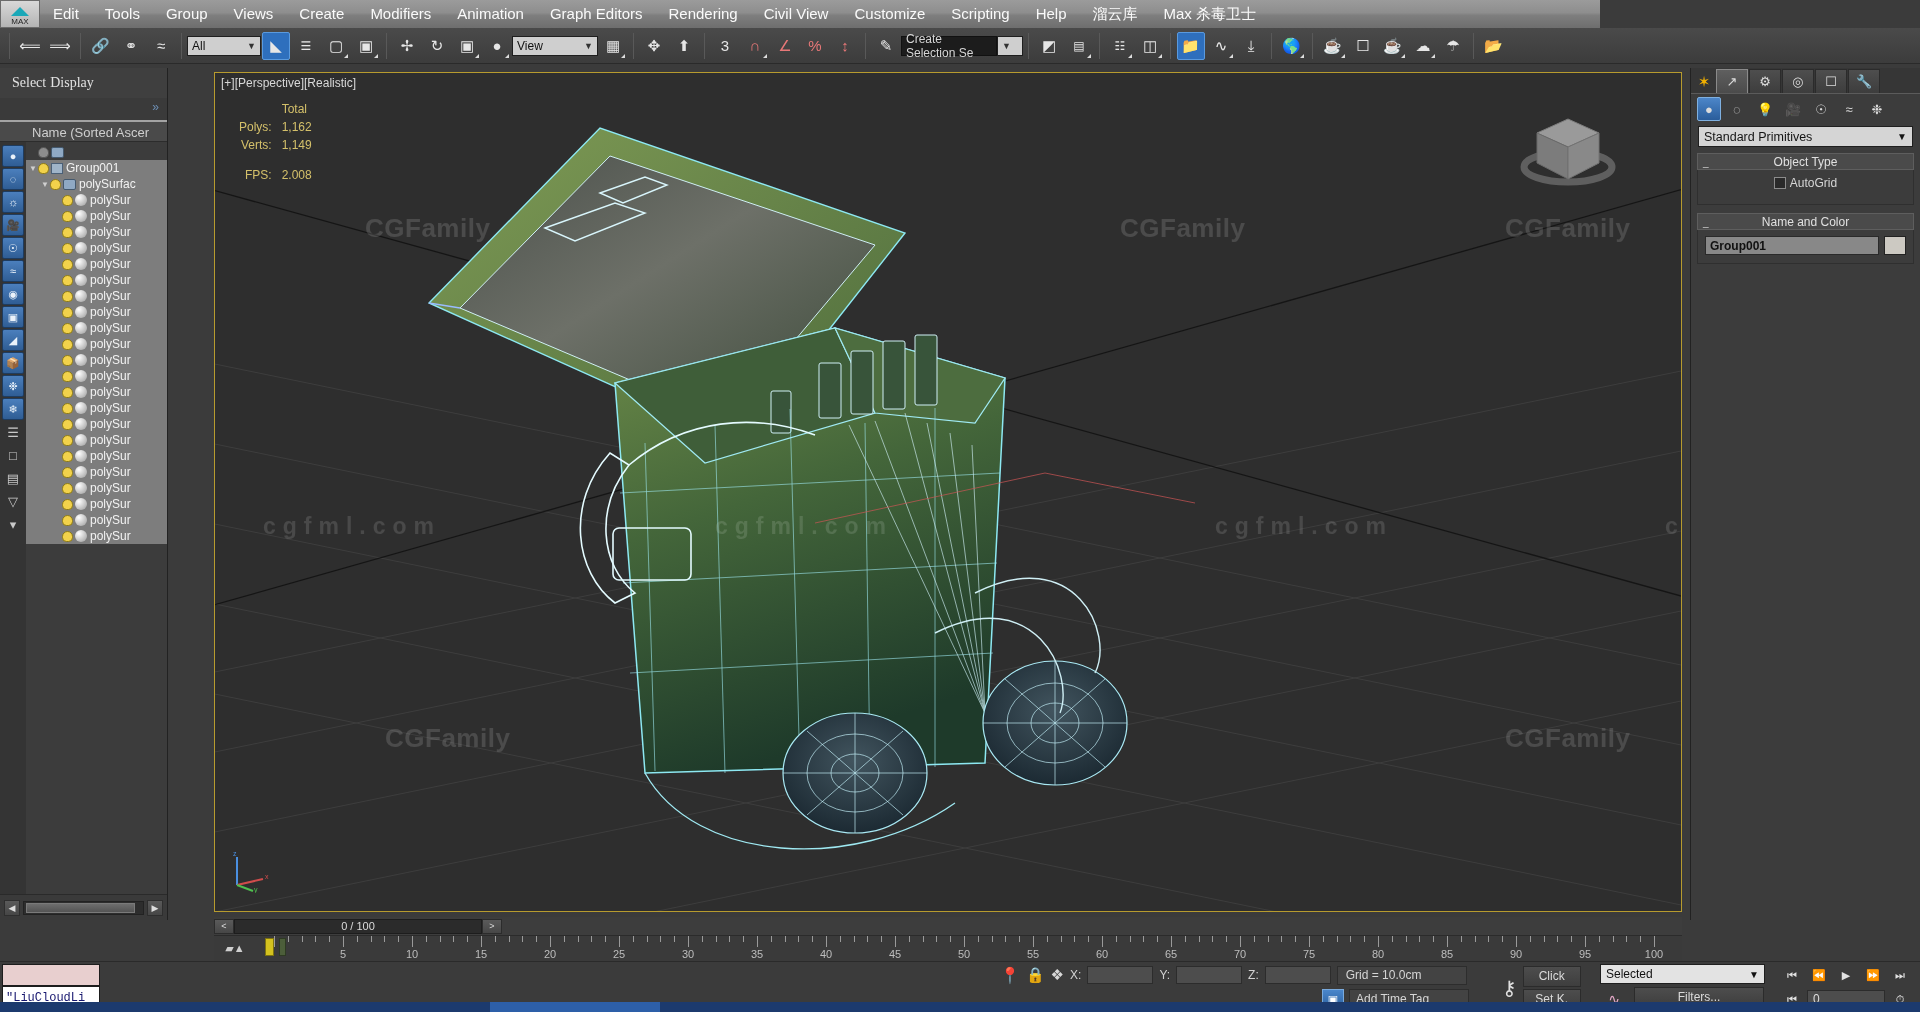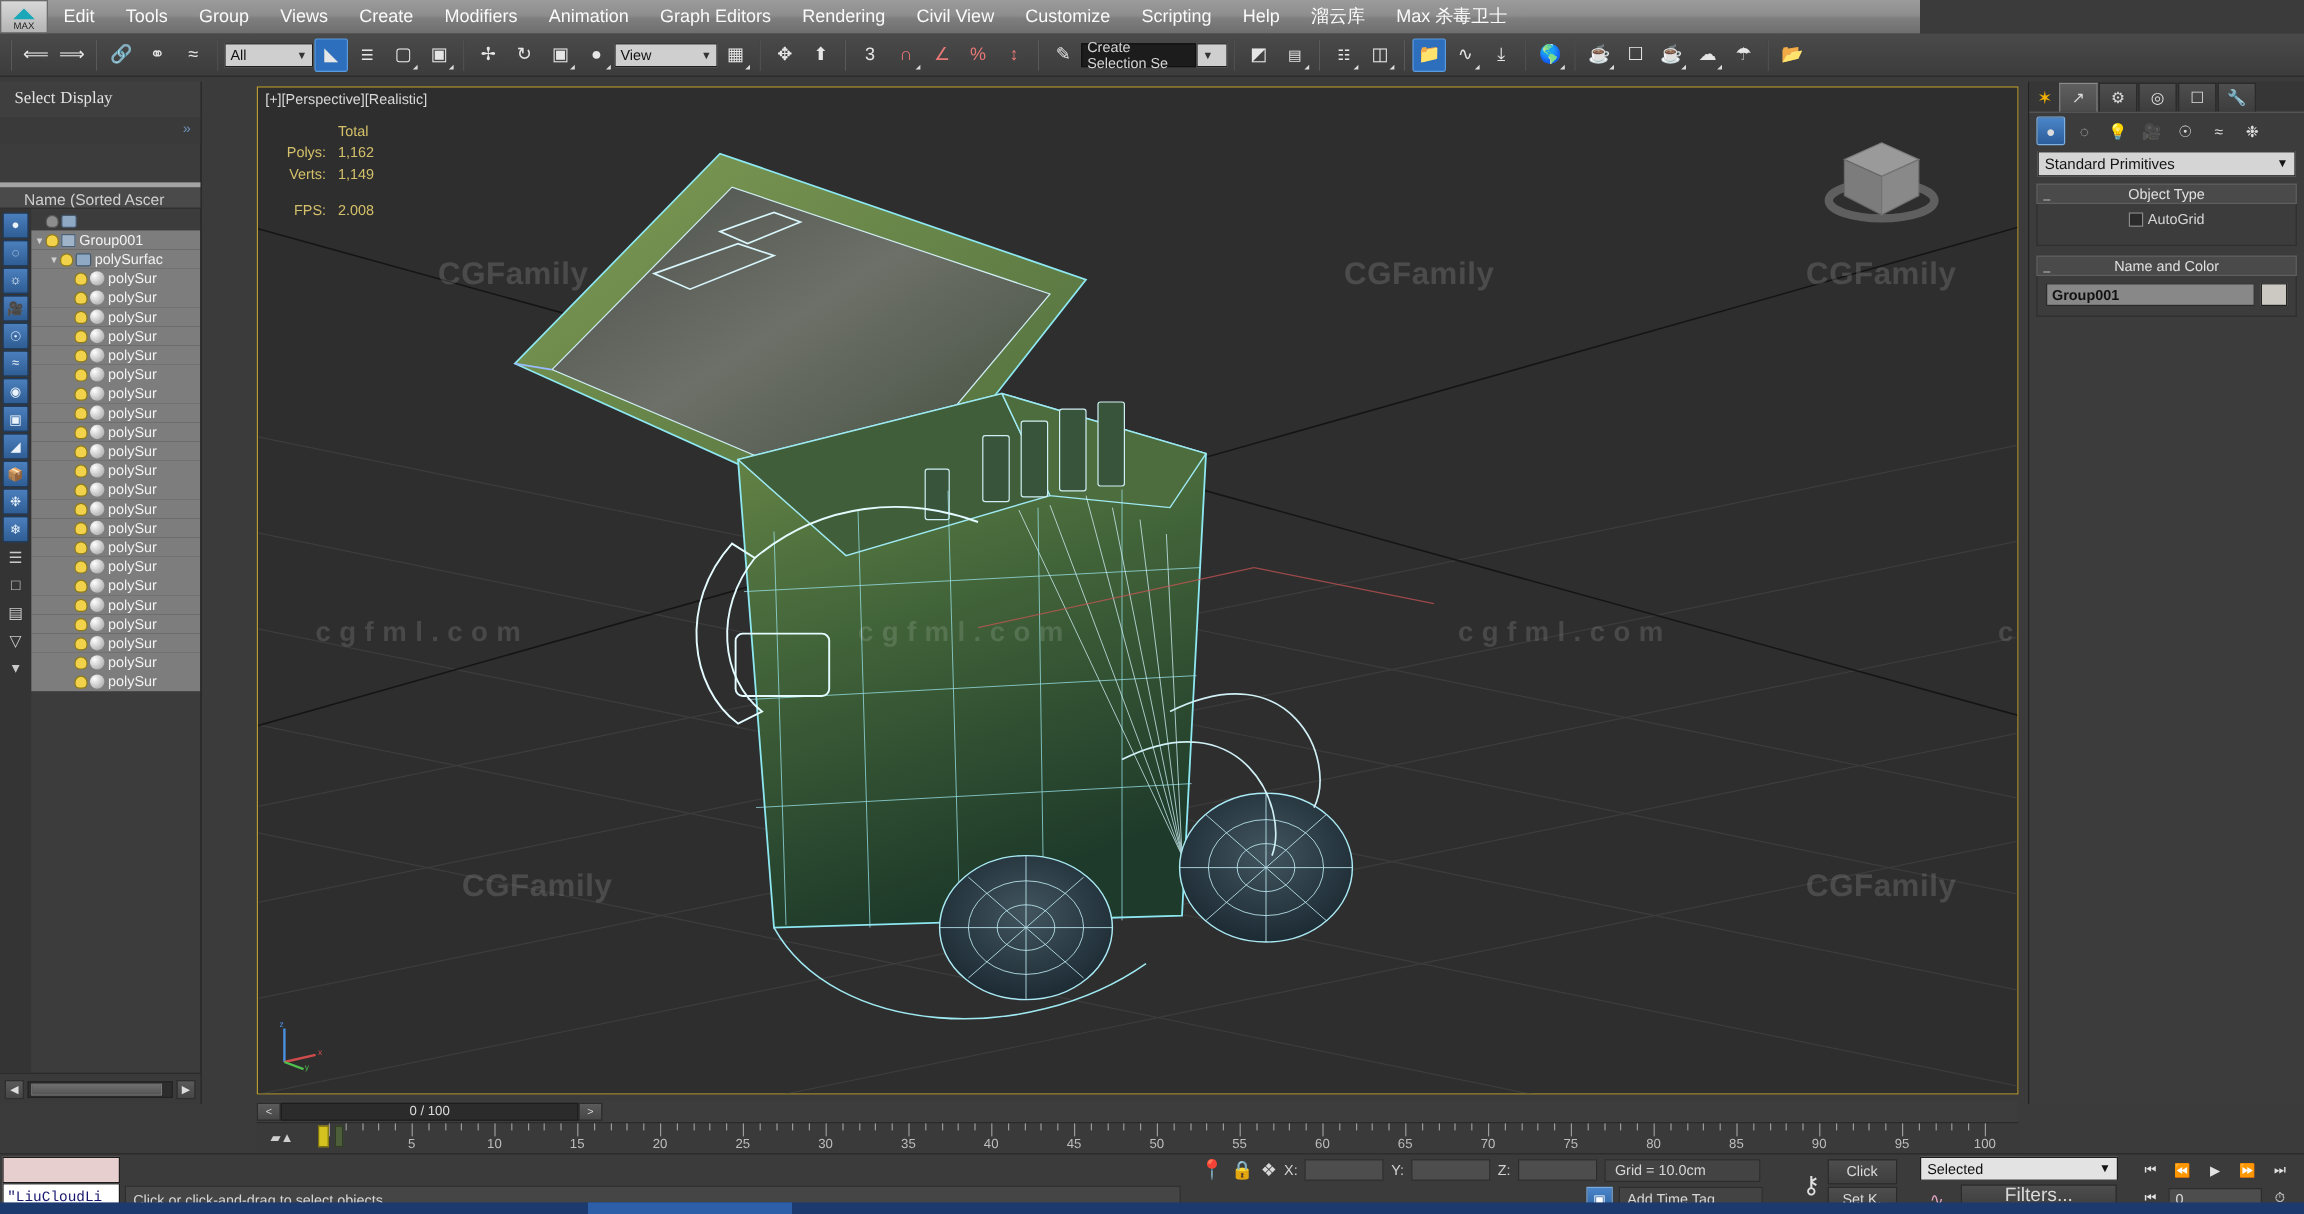--- a/index.html
+++ b/index.html
@@ -37,23 +37,23 @@
   .arrowcorner::after{ content:''; position:absolute; right:1px; bottom:1px; width:0;height:0;
     border-left:4px solid transparent; border-bottom:4px solid #ddd; }
 
   
   .explorer{ position:absolute; left:0; top:68px; width:168px; height:852px;
     background:#3c3c3c; border-right:1px solid #222; display:flex; flex-direction:column;}
   .exp-menu{ height:30px; display:flex; align-items:center; gap:4px; padding-left:12px;
     background:#3f3f3f; font-size:14px; color:#e2e2e2;font-family:Liberation Serif, serif;}
   .exp-sub{ height:22px; position:relative; background:#3a3a3a;}
   .exp-sub .chev{ position:absolute; right:8px; top:2px; font-size:12px; color:#6d8fb5;}
-  .exp-head{ height:22px; background:#4a4a4a; border-top:4px solid #a3a3a3;
-     border-bottom:1px solid #2c2c2c; font-size:13px; color:#cfcfcf; padding-left:20px;
-     line-height:22px; overflow:hidden; white-space:nowrap;margin-top:32px; }
+  .exp-head{ height:22px; background:#4a4a4a; border-top:2px solid #a3a3a3;
+     border-bottom:1px solid #2c2c2c; font-size:13px; color:#cfcfcf; padding-left:32px;
+     line-height:22px; overflow:hidden; white-space:nowrap; }
   .exp-body{ flex:1; display:flex; overflow:hidden; position:relative;}
   .exp-iconcol{ width:26px; background:#343434; padding-top:2px; }
   .eic{ width:22px; height:22px; margin:1px auto; background:linear-gradient(to bottom,#4b7fbd,#2f5d94);
      border:1px solid #1e3c60; border-radius:2px; display:flex; align-items:center; justify-content:center;
      font-size:11px; color:#eaf2fa;}
   .eic.plain{ background:none;border:none; color:#c9c9c9; font-size:13px;}
   .exp-tree{ flex:1; overflow:hidden; font-size:12px; padding-top:2px; position:relative;}
   .trow{ height:16px; display:flex; align-items:center; white-space:nowrap; color:#cfcfcf;}
   .trow.sel{ background:#7d7d7d; color:#f2f2f2;}
   .tri-t{ width:10px; font-size:8px; color:#cfcfcf; text-align:center;}
@@ -161,21 +161,21 @@
   .keyzone{ position:absolute; left:1498px; top:2px; width:100px; height:47px; display:flex; align-items:center;}
   .keyicon{ font-size:20px; color:#e0e0e0; margin-left:4px; }
   .keybtns{ display:flex; flex-direction:column; gap:2px; margin-left:6px;}
   .kbtn{ width:58px;height:21px; background:linear-gradient(to bottom,#4d4d4d,#3e3e3e);
     border:1px solid #2b2b2b; font-size:12px; color:#dadada; display:flex;align-items:center;justify-content:center;}
   .filtrow{ position:absolute; left:1600px; top:2px; width:170px;}
   .selsel{ width:165px;height:20px; background:#e3e3e3; border:1px solid #1f1f1f; color:#111;
     font-size:12px; display:flex; align-items:center; justify-content:space-between; padding:0 5px;}
   .filtbtn{ width:130px;height:20px; margin-top:3px; margin-left:34px;
     background:linear-gradient(to bottom,#4d4d4d,#3e3e3e); border:1px solid #2b2b2b;
-    font-size:16px;color:#dadada; display:flex;align-items:center;justify-content:center;}
+    font-size:12px;color:#dadada; display:flex;align-items:center;justify-content:center;}
   .curvebtn{ position:absolute; left:1600px; top:26px; width:28px;height:21px; font-size:14px;
     color:#e4a8c8; display:flex;align-items:center;justify-content:center;}
   .playrow{ position:absolute; left:1780px; top:3px; display:flex; gap:3px;}
   .playrow2{ position:absolute; left:1780px; top:27px; display:flex; gap:3px; align-items:center;}
   .pbtn{ width:24px;height:20px; display:flex;align-items:center;justify-content:center;
      font-size:11px; color:#e2e2e2;}
   .spin{ width:78px;height:19px; background:#4d4d4d;border:1px solid #2c2c2c; font-size:12px;
     color:#ddd; display:flex;align-items:center;padding-left:5px;}
   .taskbar{ position:absolute; left:0; top:1002px; width:1920px; height:10px; background:#1c3a6e;}
   .taskbar .seg{ position:absolute; top:0; height:10px; background:#2d5fa8;}
@@ -889,21 +889,20 @@
     </div>
   <div class="keybtn">▰▲</div>
   <div class="tlhandle" style="left:265px; top:938px;"></div>
   <div class="tlhandle2" style="left:279px; top:938px;"></div>
 
   <div class="statusarea">
     <div class="mr-block">
       <div class="mr-top"></div>
       <div class="mr-bot">"LiuCloudLi</div>
     </div>
-    <div class="stline b">Click or click-and-drag to select objects</div>
 
     <div class="coordbar">
       <span style="font-size:16px;color:#e39aa8">📍</span>
       <span style="font-size:15px;color:#d8b94a">🔒</span>
       <span style="font-size:15px;color:#d8d8d8">❖</span>
       <span style="font-size:12px">X:</span>
       <span class="cfield"></span>
       <span style="font-size:12px">Y:</span>
       <span class="cfield"></span>
       <span style="font-size:12px">Z:</span>

